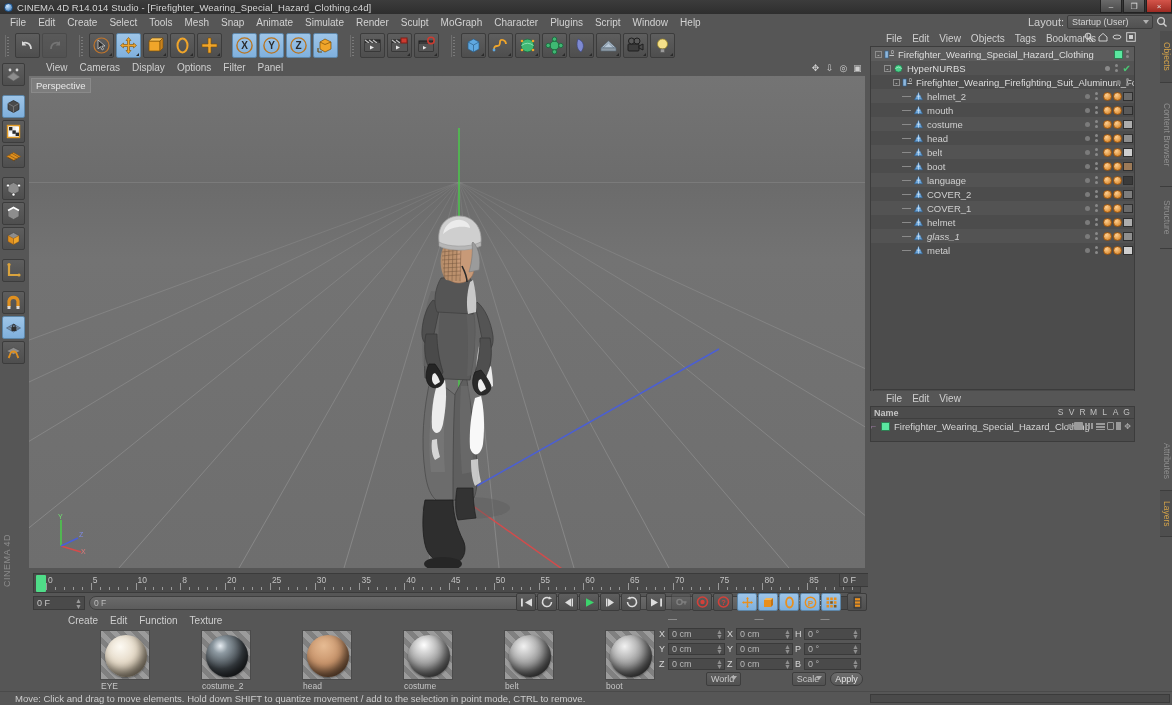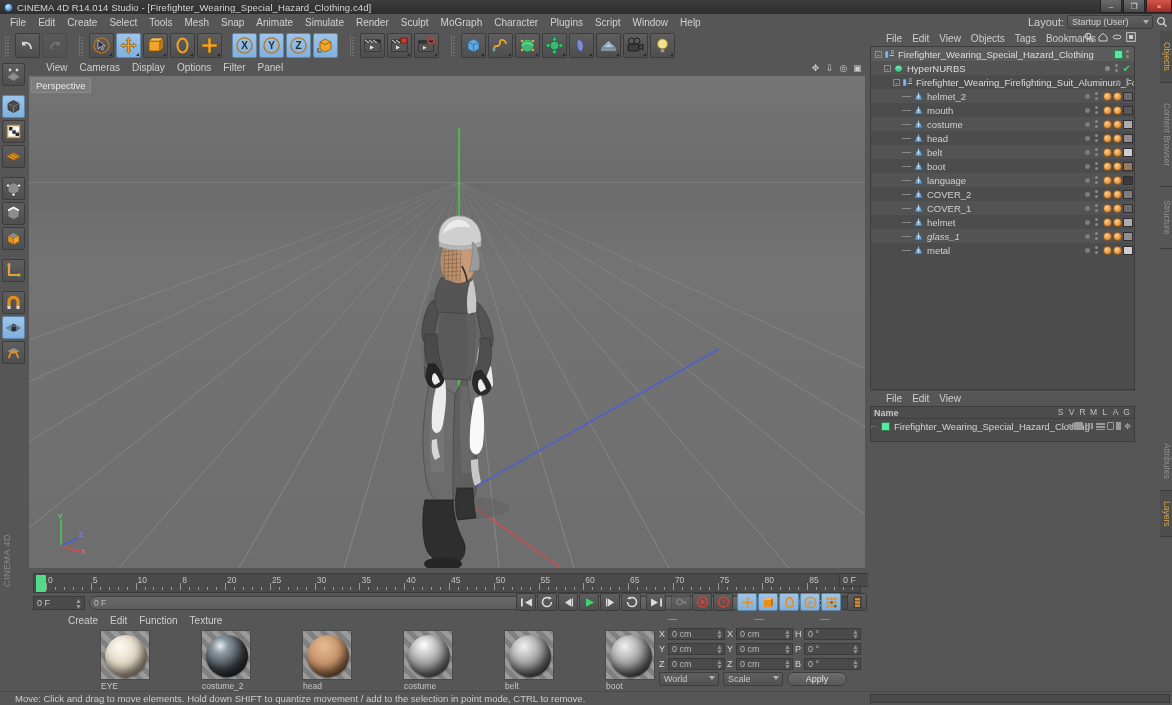--- a/index.html
+++ b/index.html
@@ -212,21 +212,21 @@
   .cpfield{
     width:57px;height:12px;background:#4a4a4a;border:1px solid #3a3a3a;
     font-size:9px;color:#b8b8b8;display:flex;align-items:center;padding-left:3px;
     margin-right:2px; position:relative;
   }
   .cpfield .sp{ position:absolute;right:1px;top:0px;font-size:7px;color:#8f8f8f;line-height:5px;}
   .cprow2{ display:flex; align-items:center; gap:4px; margin-top:2px;}
   .cpsel{
     width:60px;height:14px;background:linear-gradient(#5f5f5f,#515151);
     border:1px solid #3d3d3d;border-radius:2px;font-size:9px;color:#c8c8c8;
-    display:flex;align-items:center;padding-left:4px;position:relative;
+    display:flex;align-items:center;padding-left:4px;position:relative;margin-left:47px;
   }
   .cpsel .ar{ position:absolute;right:3px;top:3px;width:0;height:0;
     border-left:3px solid transparent;border-right:3px solid transparent;border-top:4px solid #b0b0b0;}
   .applybtn{
     width:60px;height:14px;background:linear-gradient(#6d6d6d,#585858);
     border:1px solid #3d3d3d;border-radius:7px;font-size:9px;color:#e4e4e4;
     display:flex;align-items:center;justify-content:center;
   }
 
   

